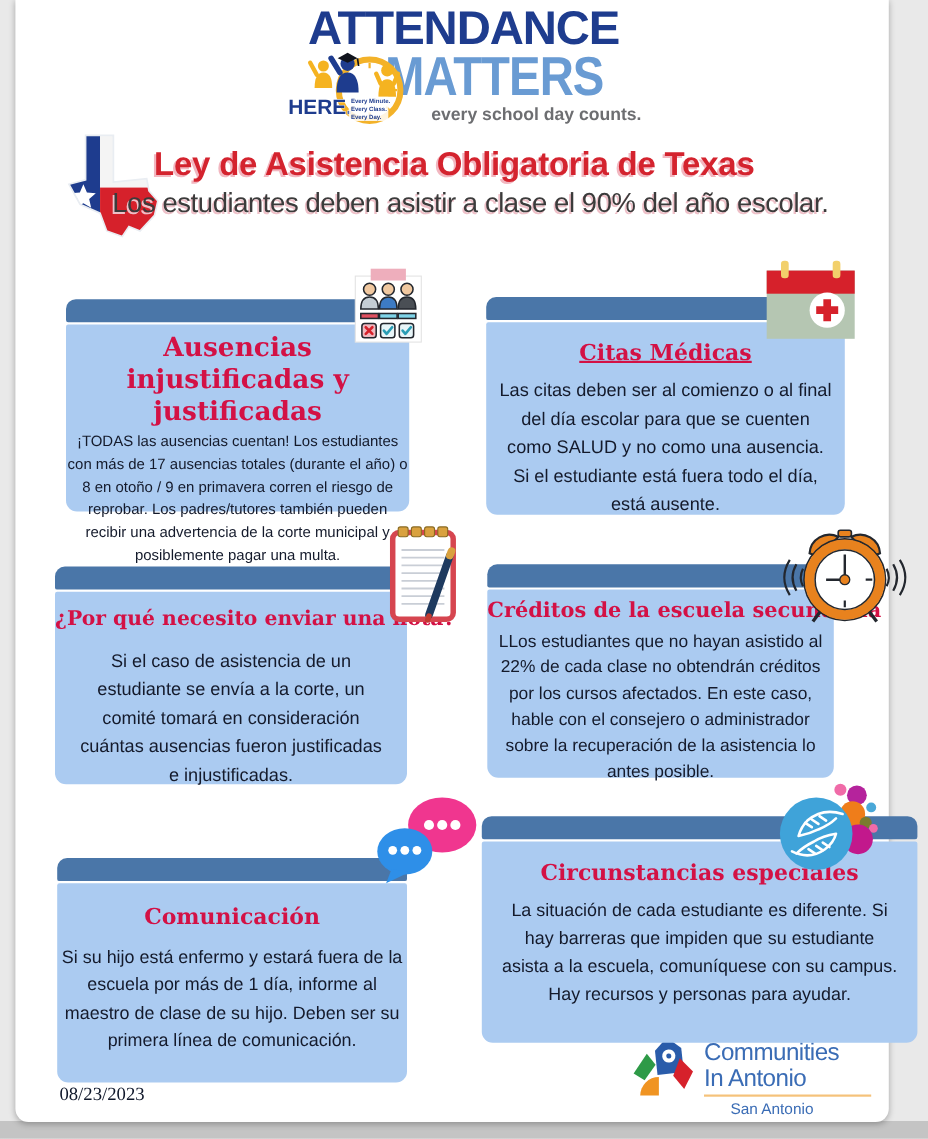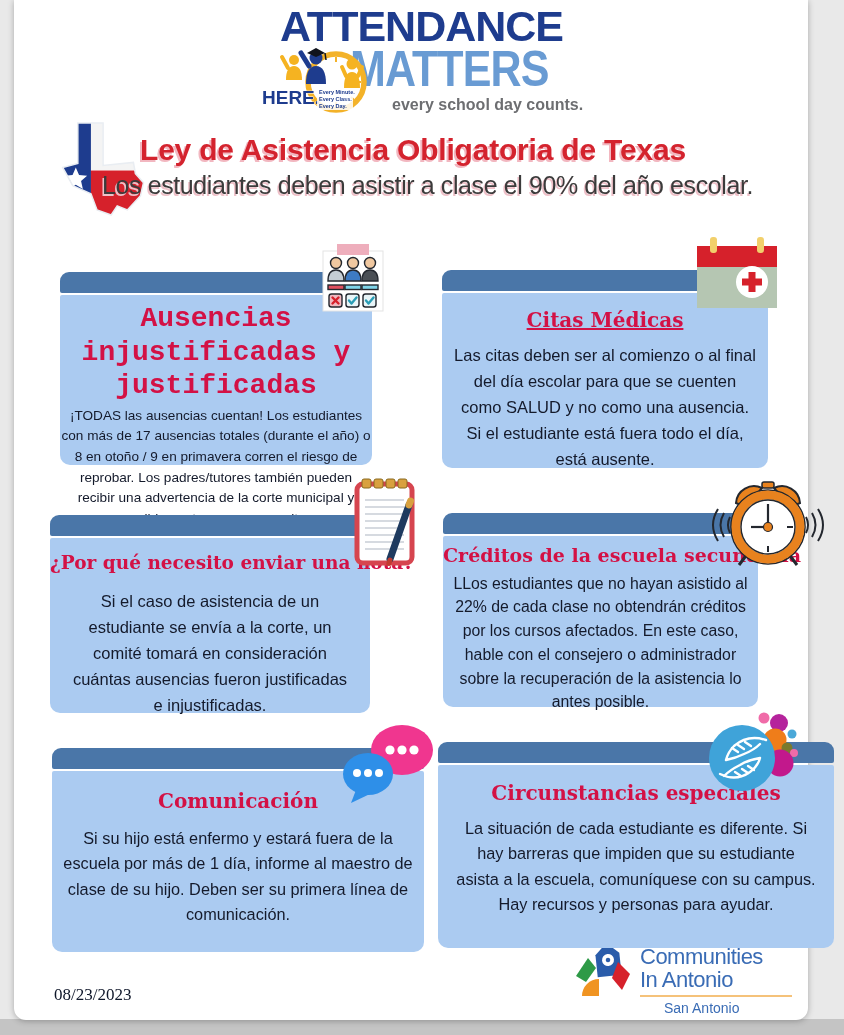--- a/index.html
+++ b/index.html
@@ -29,39 +29,39 @@
   .card{position:absolute;z-index:1;}
   .card .bar{height:21px;background:#4a76a8;border-radius:9px 9px 2px 2px;}
   .card .panel{margin-top:2px;background:#abcbf1;border-radius:2px 2px 10px 10px;
     text-align:center;overflow:visible;}
   .card .title{font-family:"DejaVu Serif","Liberation Serif",serif;font-weight:bold;
     color:#d31145;line-height:1.2;}
   .card .body{color:#141a2b;}
 
   .card1{left:46px;top:272px;width:312px;}
   .card1 .panel{height:170px;}
-  .card1 .title{font-size:28px;padding-top:7px;font-family:Liberation Mono, monospace;}
+  .card1 .title{font-size:24px;padding-top:7px;}
   .card1 .body{font-size:13.6px;line-height:1.52;padding:3px 1px 0 1px;}
 
   .card2{left:428px;top:270px;width:326px;}
   .card2 .panel{height:175px;}
   .card2 .title{font-size:20px;padding-top:15px;text-decoration:underline;}
   .card2 .body{font-size:16.5px;line-height:1.58;padding:10px 12px 0 12px;}
 
   .card3{left:36px;top:515px;width:320px;}
   .card3 .panel{height:175px;}
   .card3 .title{font-size:18.5px;padding-top:14px;white-space:nowrap;}
   .card3 .body{font-size:16.5px;line-height:1.58;padding:14px 18px 0 18px;}
 
   .card4{left:429px;top:513px;width:315px;}
   .card4 .panel{height:171px;}
   .card4 .title{font-size:19px;padding-top:8px;white-space:nowrap;}
   .card4 .body{font-size:15.8px;line-height:1.5;padding:5px 4px 0 4px;}
 
-  .card5{left:38px;top:748px;width:372px;}
+  .card5{left:38px;top:780px;width:318px;}
   .card5 .panel{height:181px;}
   .card5 .title{font-size:20px;padding-top:18px;}
   .card5 .body{font-size:16.3px;line-height:1.55;padding:13px 4px 0 4px;}
 
   .card6{left:424px;top:742px;width:396px;}
   .card6 .panel{height:183px;}
   .card6 .title{font-size:20px;padding-top:16px;}
   .card6 .body{font-size:16.3px;line-height:1.55;padding:11px 18px 0 18px;}
 
   

